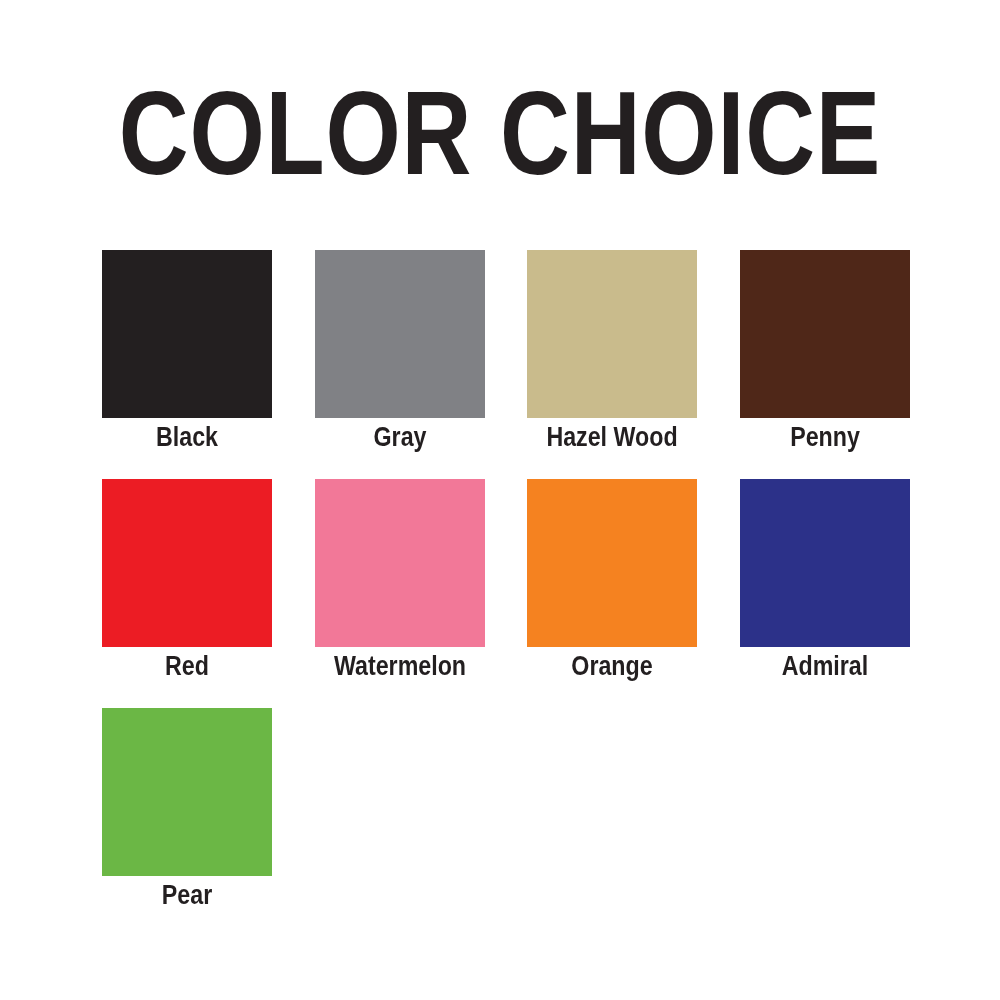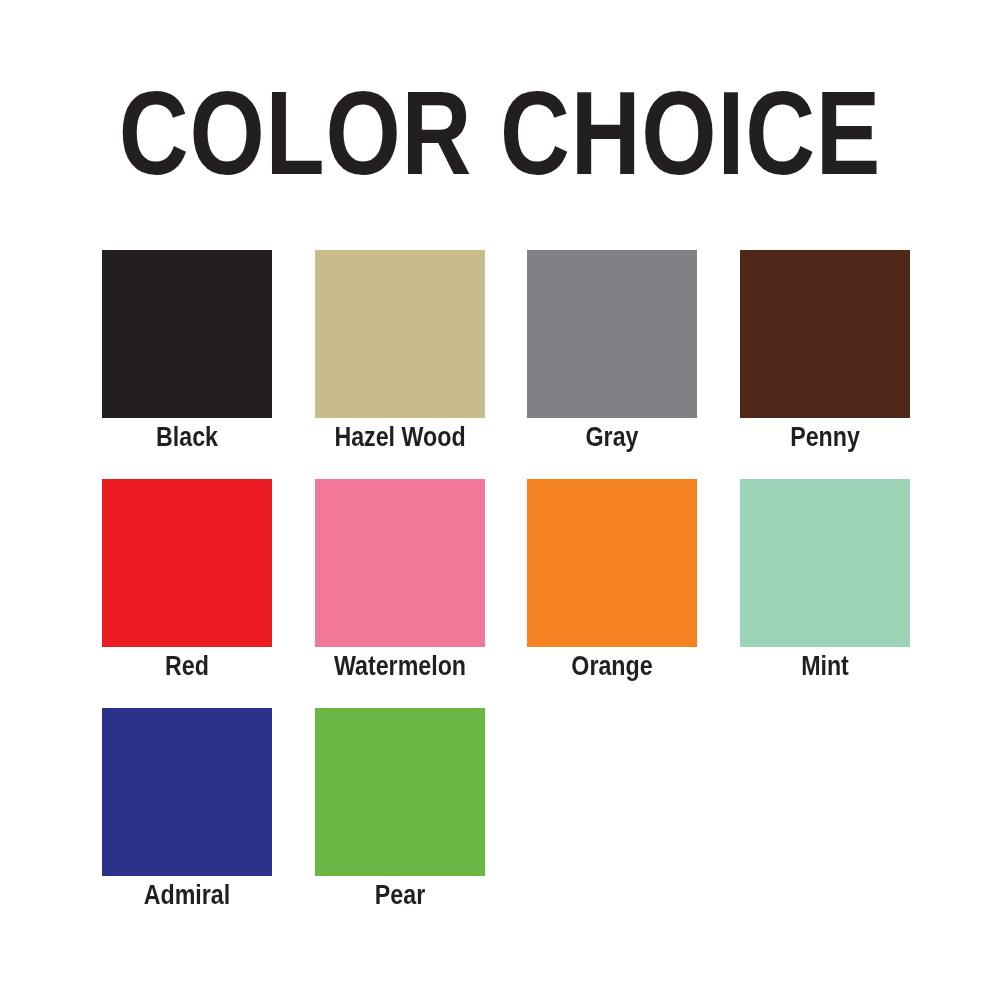--- a/index.html
+++ b/index.html
@@ -88,48 +88,44 @@
 <div id="color-chart">
 
   <div class="chart-title">COLOR CHOICE</div>
 
   <div class="swatch-grid">
       <div class="swatch-cell">
         <div class="swatch-chip" style="background-color: rgb(35, 31, 32);"></div>
         <div class="swatch-label">Black</div>
       </div>
       <div class="swatch-cell">
+        <div class="swatch-chip" style="background-color: rgb(128, 129, 133);"></div>
+        <div class="swatch-label">Gray</div>
+      </div>
+      <div class="swatch-cell">
         <div class="swatch-chip" style="background-color: rgb(201, 187, 140);"></div>
         <div class="swatch-label">Hazel Wood</div>
-      </div>
-      <div class="swatch-cell">
-        <div class="swatch-chip" style="background-color: rgb(128, 129, 133);"></div>
-        <div class="swatch-label">Gray</div>
       </div>
       <div class="swatch-cell">
         <div class="swatch-chip" style="background-color: rgb(79, 39, 24);"></div>
         <div class="swatch-label">Penny</div>
       </div>
       <div class="swatch-cell">
         <div class="swatch-chip" style="background-color: rgb(236, 28, 36);"></div>
         <div class="swatch-label">Red</div>
       </div>
       <div class="swatch-cell">
         <div class="swatch-chip" style="background-color: rgb(242, 120, 152);"></div>
         <div class="swatch-label">Watermelon</div>
       </div>
       <div class="swatch-cell">
         <div class="swatch-chip" style="background-color: rgb(245, 130, 32);"></div>
         <div class="swatch-label">Orange</div>
       </div>
       <div class="swatch-cell">
-        <div class="swatch-chip" style="background-color: rgb(157, 212, 184);"></div>
-        <div class="swatch-label">Mint</div>
-      </div>
-      <div class="swatch-cell">
         <div class="swatch-chip" style="background-color: rgb(44, 49, 137);"></div>
         <div class="swatch-label">Admiral</div>
       </div>
       <div class="swatch-cell">
         <div class="swatch-chip" style="background-color: rgb(107, 183, 69);"></div>
         <div class="swatch-label">Pear</div>
       </div>
     </div>
 
 </div>

